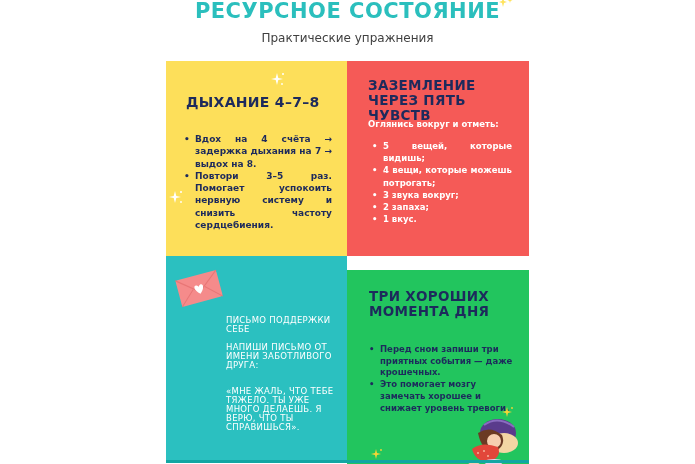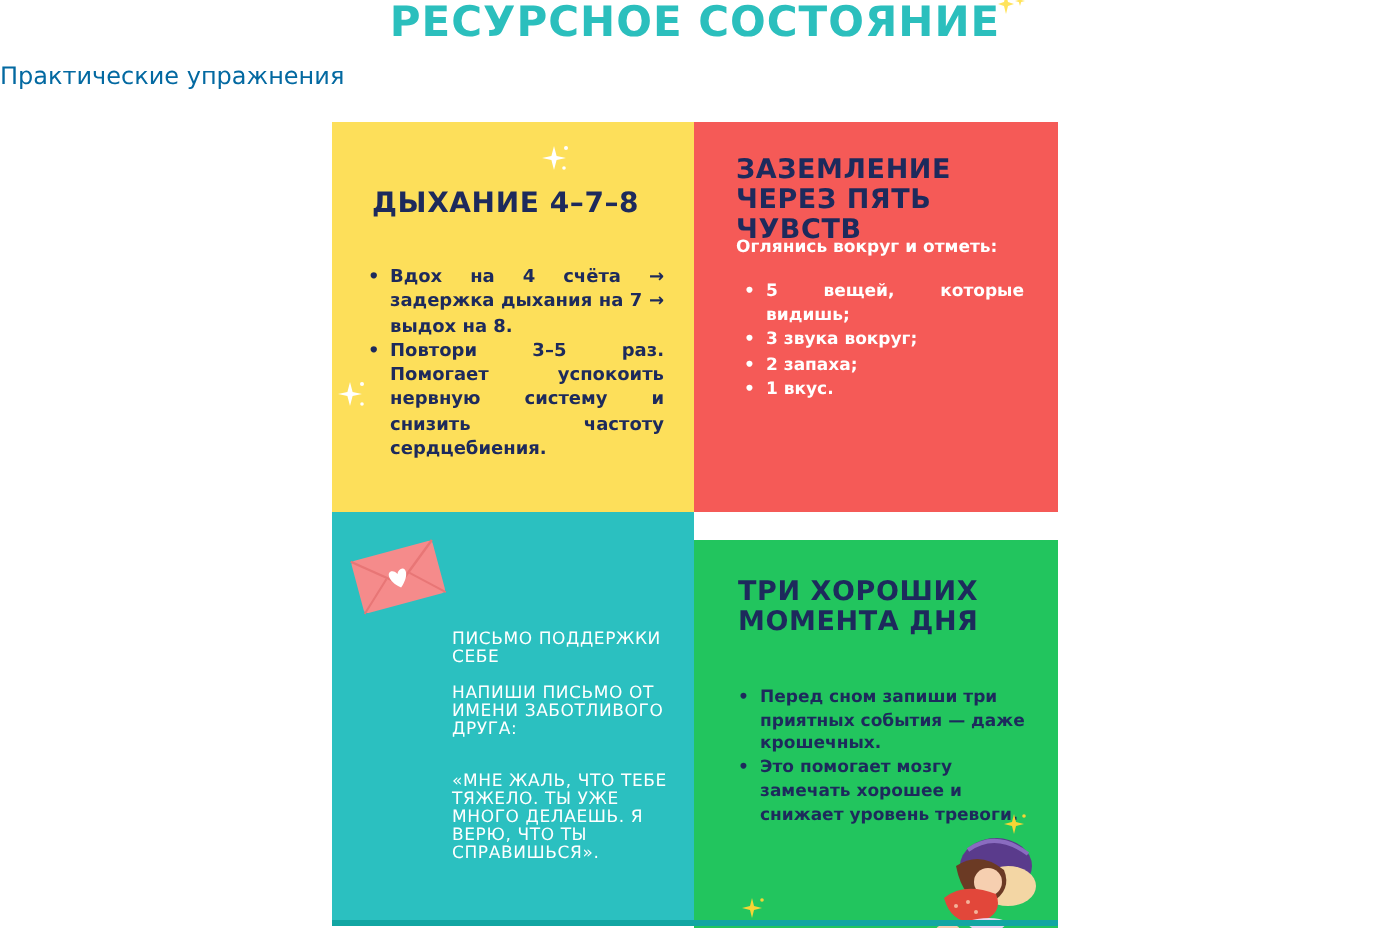--- a/index.html
+++ b/index.html
@@ -6,22 +6,22 @@
   body {
     width:695px; height:464px; overflow:hidden; background:#ffffff;
     position:relative; font-family:"DejaVu Sans", sans-serif;
   }
   .title {
     position:absolute; left:0; width:695px; top:-2px; text-align:center;
     color:#2bbfbd; font-family:"DejaVu Sans", sans-serif; font-weight:bold;
     font-size:21px; letter-spacing:0.5px; line-height:26px;
   }
   .subtitle {
-    position:absolute; left:0; width:695px; top:31px; text-align:left;
-    color:#0369a1; font-family:"DejaVu Sans", sans-serif; font-size:12px;
+    position:absolute; left:0; width:695px; top:31px; text-align:center;
+    color:#404040; font-family:"DejaVu Sans", sans-serif; font-size:12px;
   }
   .top-sparkle { position:absolute; left:499px; top:-3px; width:14px; height:12px; }
 
   .grid { position:absolute; left:166px; top:61px; width:363px; height:400px; }
   .panel { position:absolute; overflow:hidden; box-sizing:border-box; }
   .p-yellow { left:0; top:0; width:181px; height:195px; background:#fddf5a; }
   .p-red    { left:181px; top:0; width:182px; height:195px; background:#f55a57; }
   .p-teal   { left:0; top:195px; width:181px; height:205px; background:#2bc0c0; }
   .p-white  { left:181px; top:209px; width:182px; height:205px; background:#22c55e; }
   .bottom-line { position:absolute; left:166px; top:460px; width:363px; height:3px; background:#12a6a3; }
@@ -91,20 +91,21 @@
       <circle cx="12" cy="3" r="1" fill="#ffffff"></circle>
       <circle cx="12" cy="13" r="0.9" fill="#ffffff"></circle>
     </svg>
   </div>
 
   <div class="panel p-red">
     <div class="h">ЗАЗЕМЛЕНИЕ ЧЕРЕЗ ПЯТЬ ЧУВСТВ</div>
     <div class="lead">Оглянись вокруг и отметь:</div>
     <ul class="list">
       <li>5 вещей, которые видишь;</li>
+      <li>4 вещи, которые можешь потрогать;</li>
       <li>3 звука вокруг;</li>
       <li>2 запаха;</li>
       <li>1 вкус.</li>
     </ul>
   </div>
 
   <div class="panel p-teal">
     <svg class="envelope" viewBox="0 0 52 40">
       <g transform="rotate(-15 26 20)">
         <rect x="5" y="7" width="42" height="27" rx="2" fill="#f58b8b"></rect>

